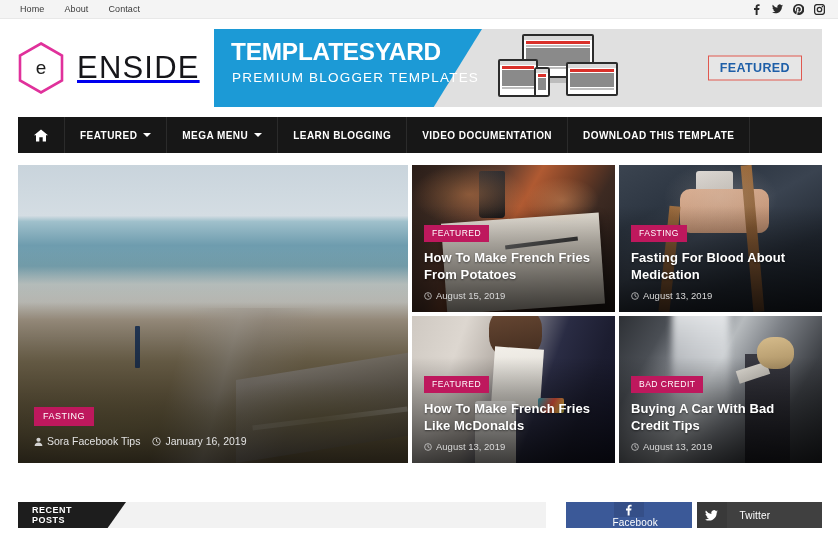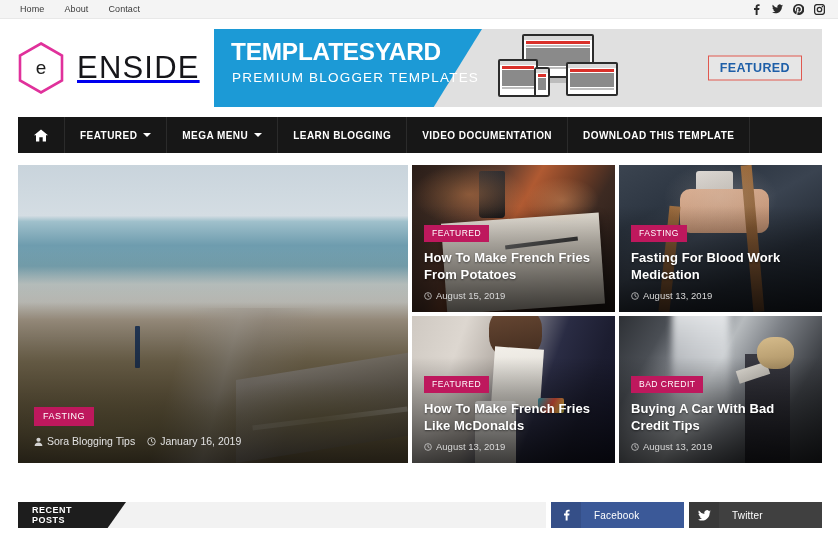--- a/index.html
+++ b/index.html
@@ -253,21 +253,21 @@
      background: linear-gradient(170deg,#d6bc8c,#a98f62); border-radius: 45%; }
   .womanarm { position: absolute; left: 58%; top: 34%; width: 16%; height: 9%;
      background: linear-gradient(120deg,#e6e2da,#c6c2ba); transform: rotate(-18deg); }
 
   
   .bottomrow {
     position: absolute;
     left: 18px; right: 16px;
     top: 502px;
     display: flex;
-    gap: 5px;
+    gap: 20px;
   }
   .recentwrap { width: 528px; flex: none; height: 26px; background: #f2f2f2; position: relative; overflow: hidden; }
   .recentwrap .tab {
     position: absolute; left: 0; top: 0; height: 100%;
     background: #1d1d1d;
     color: #fff;
     font-size: 9px;
     font-weight: bold;
     letter-spacing: .5px;
     display: flex; align-items: center;
@@ -283,21 +283,21 @@
     color: #fff;
     font-size: 10px;
     cursor: pointer;
   }
   .sbtn .ic {
     width: 30px; height: 100%;
     display: flex; align-items: center; justify-content: center;
     background: rgba(0,0,0,.10);
   }
   .sbtn .lbl { padding-left: 13px; letter-spacing: .2px; }
-  .fb { background: #3b5998; }
+  .fb { background: #3b5998; flex-direction: column; }
   .tw { background: #404040; }
 </style>
 </head>
 <body>
 
 <div class="topbar">
   <nav class="topnav">
     <a href="#">Home</a>
     <a href="#">About</a>
     <a href="#">Contact</a>
@@ -426,21 +426,21 @@
     <div class="fcont">
       <div class="badge">FASTING</div>
       <div class="fmeta">
         <span>
           <span>
             <svg width="9" height="9" viewBox="0 0 10 10">
                 <circle cx="5" cy="3" r="2.3" fill="#e2e2e2"></circle>
                 <path fill="#e2e2e2" d="M.7 10c0-2.4 1.9-3.8 4.3-3.8S9.3 7.6 9.3 10z"></path>
               </svg>
           </span>
-          <span>Sora Blogging Tips</span>
+          <span>Sora Facebook Tips</span>
         </span>
         <span>
           <span>
             <svg width="9" height="9" viewBox="0 0 10 10">
                 <circle cx="5" cy="5" r="4.2" fill="none" stroke="#e2e2e2" stroke-width="1"></circle>
                 <path d="M5 2.6V5l1.7 1" fill="none" stroke="#e2e2e2" stroke-width="1" stroke-linecap="round"></path>
               </svg>
           </span>
           <span>January 16, 2019</span>
         </span>
@@ -478,21 +478,21 @@
       <a class="fcard" href="#">
         <div class="imglayer scene-bag">
           <div class="phone2"></div>
           <div class="hand"></div>
           <div class="strap1"></div>
           <div class="strap2"></div>
         </div>
         <div class="shade"></div>
         <div class="fcont">
           <div class="badge">FASTING</div>
-          <div class="ftitle">Fasting For Blood Work Medication</div>
+          <div class="ftitle">Fasting For Blood About Medication</div>
           <div class="fmeta">
             <span>
               <span>
                 <svg width="8" height="8" viewBox="0 0 10 10">
                     <circle cx="5" cy="5" r="4.2" fill="none" stroke="#d8d8d8" stroke-width="1"></circle>
                     <path d="M5 2.6V5l1.7 1" fill="none" stroke="#d8d8d8" stroke-width="1" stroke-linecap="round"></path>
                   </svg>
               </span>
               <span>August 13, 2019</span>
             </span>

